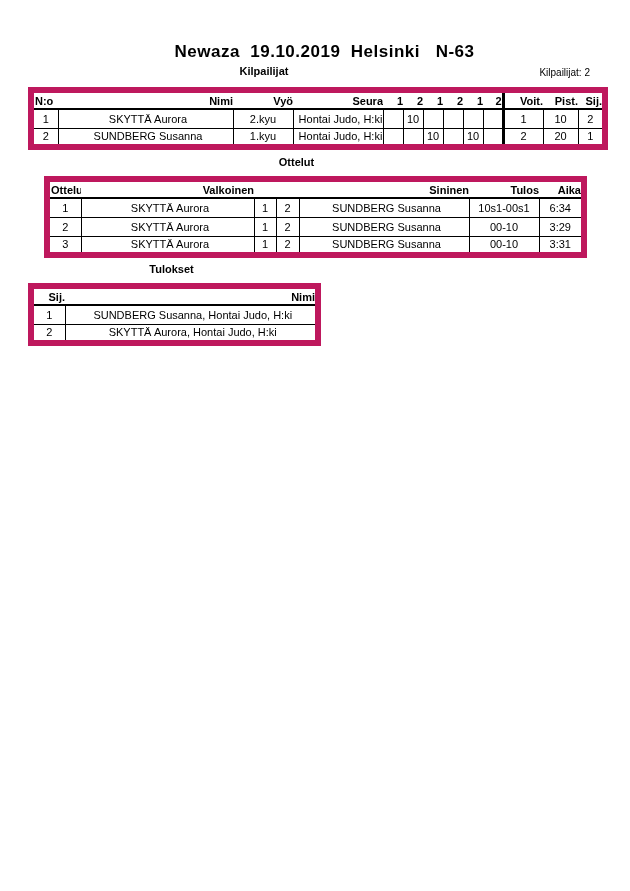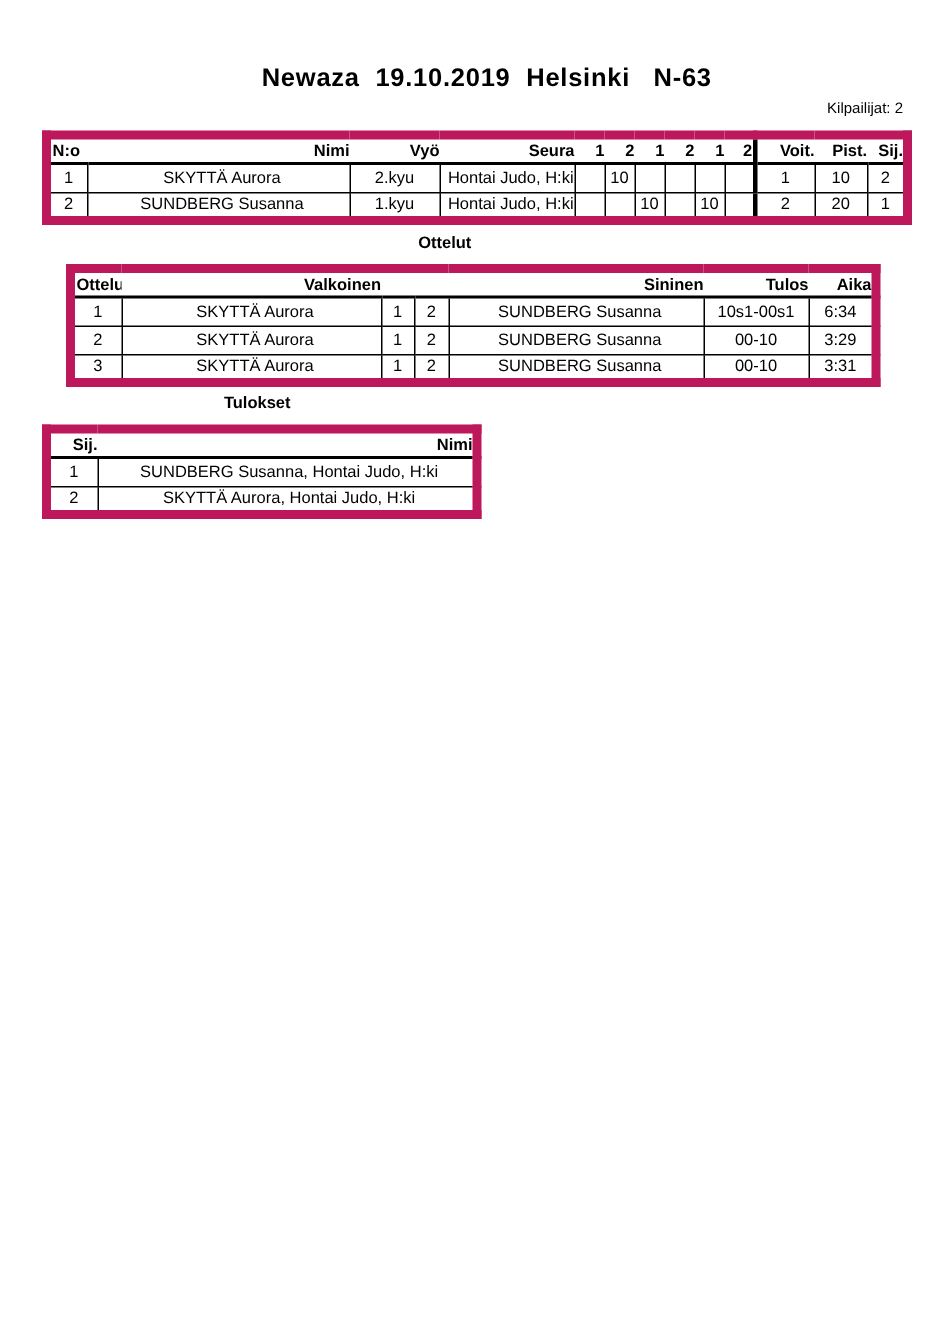--- a/index.html
+++ b/index.html
@@ -22,21 +22,21 @@
     font-weight: bold;
     white-space: pre;
     letter-spacing: 0.5px;
     padding-left: 19px;
   }
   .sec-title { font-size: 11px; font-weight: bold; text-align: center; position: absolute; }
   .sub-kilpailijat { top: 65px; left: 28px; width: 472px; }
   .competitor-count {
     position: absolute;
     top: 67px;
-    right: 28px;
+    right: 40px;
     font-size: 10px;
     text-align: center;
   }
   .ottelut-title { top: 156px; left: 28px; width: 537px; }
   .tulokset-title { top: 263px; left: 28px; width: 287px; }
 
   table {
     position: absolute;
     border-collapse: collapse;
     table-layout: fixed;
@@ -69,20 +69,21 @@
   .t-ottelut     { top: 176px; left: 28px; width: 537px; margin-left: 16px; }
   .t-tulokset    { top: 283px; left: 28px; width: 287px; }
 </style>
 </head>
 <body>
 
 <div class="page">
 
   <div class="page-title">Newaza  19.10.2019  Helsinki   N-63</div>
 
+  <div class="sec-title sub-kilpailijat">Kilpailijat</div>
 
   <div class="competitor-count">Kilpailijat: 2</div>
 
   <table class="t-kilpailijat">
     <colgroup>
       <col style="width:27px">
         <col style="width:175px">
         <col style="width:60px">
         <col style="width:90px">
       <col style="width:20px">

